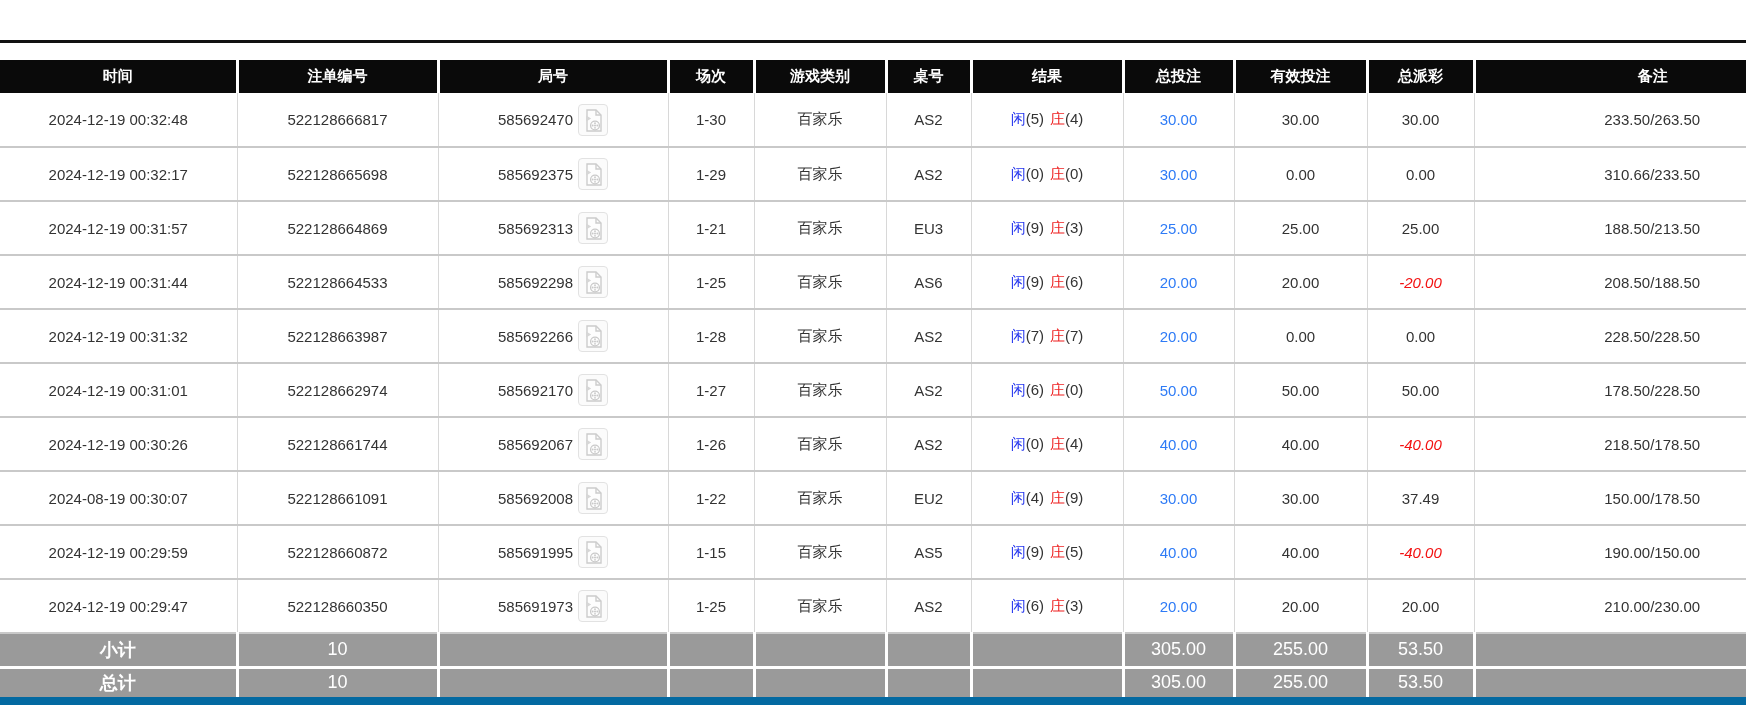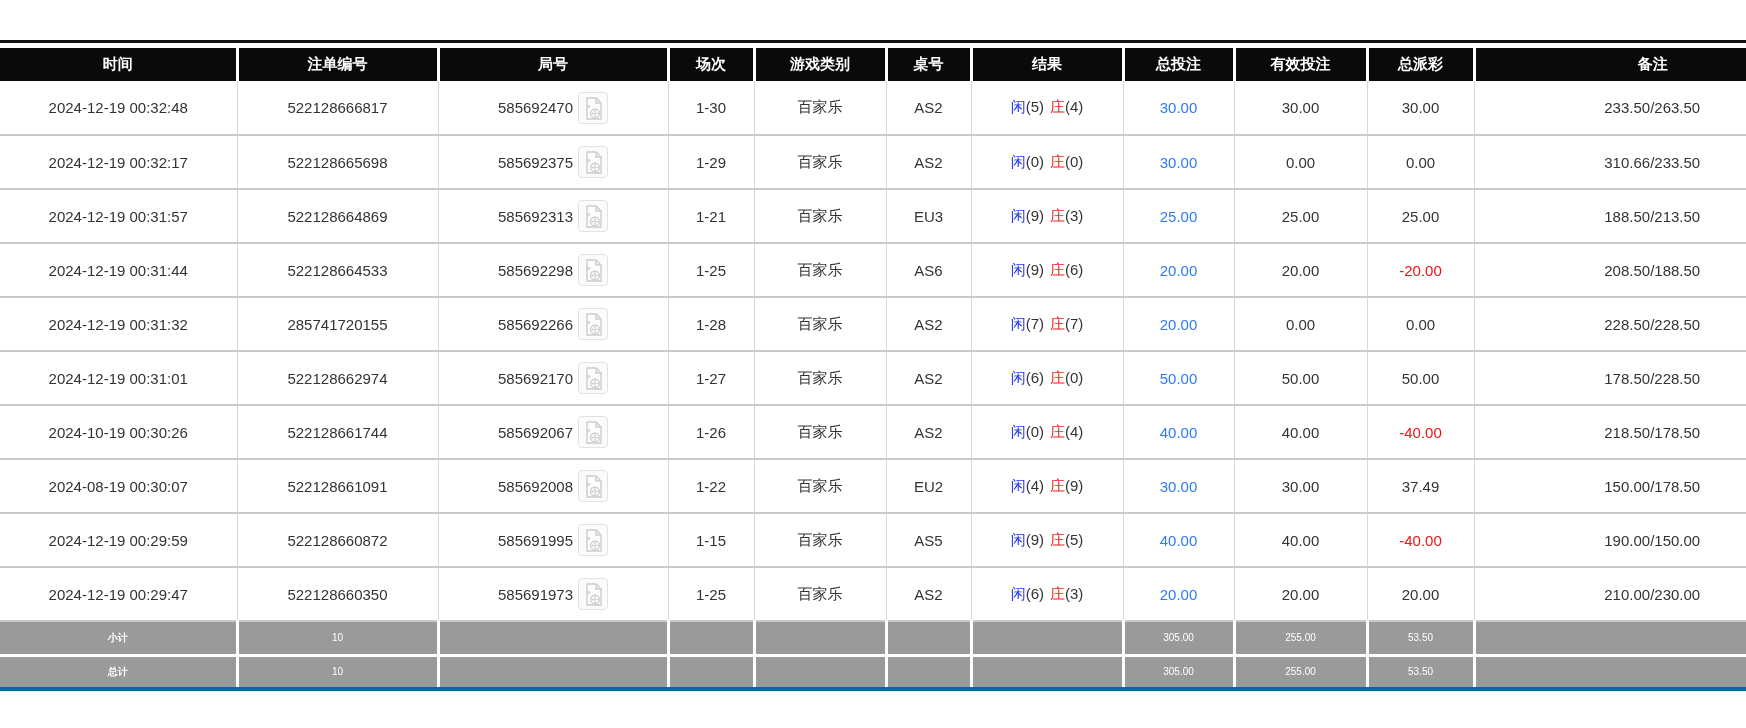--- a/index.html
+++ b/index.html
@@ -10,21 +10,21 @@
     background: #ffffff;
     font-family: "Liberation Sans", "DejaVu Sans", sans-serif;
   }
   .top-rule {
     margin-top: 40px;
     height: 3px;
     width: 1746px;
     background: #111111;
   }
   .table-wrap {
-    margin-top: 5px;
+    margin-top: 17px;
     width: 1746px;
     overflow: hidden;
   }
   table {
     border-collapse: collapse;
     table-layout: fixed;
     width: 1830px;
   }
   thead th {
     background: var(--header-bg, #0a0a0a);
@@ -48,30 +48,30 @@
     padding: 0 4px;
     white-space: nowrap;
   }
   tbody td:last-child { border-right: none; }
   tfoot td {
     background: var(--summary-bg, #9a9a9a);
     color: #ffffff;
     height: 34px;
     text-align: center;
     vertical-align: middle;
-    font-size: 10px;
+    font-size: 18px;
     border-right: 3px solid #ffffff;
     padding: 0 4px;
   }
   tfoot td:last-child { border-right: none; }
   tfoot tr.summary-sub td { border-bottom: 3px solid #ffffff; }
-  tfoot tr.summary-total td { border-bottom: 4px solid #0369a1; }
+  tfoot tr.summary-total td { border-bottom: 8px solid #0369a1; }
   tfoot .sum-label { font-weight: bold; }
   .amount-blue { color: var(--amount-blue, #2e7bf6); }
-  .neg { color: var(--negative-red, #f31212); }
+  .neg { color: var(--negative-red, #f31212); font-style: italic; }
   .res-player { color: var(--player-blue, #2233ee); }
   .res-banker { color: var(--banker-red, #ee2222); }
   .res-pts { color: var(--row-text, #333333); }
   .res-gap { display: inline-block; width: 6px; }
   .round-cell-inner {
     display: inline-flex;
     align-items: center;
     justify-content: center;
     gap: 5px;
   }
@@ -230,21 +230,21 @@
             <td><span>百家乐</span></td>
             <td><span>AS6</span></td>
             <td><span class="res-player">闲</span><span class="res-pts">(9)</span><span class="res-gap"></span><span class="res-banker">庄</span><span class="res-pts">(6)</span></td>
             <td><span class="amount-blue">20.00</span></td>
             <td><span>20.00</span></td>
             <td><span class="neg">-20.00</span></td>
             <td><span>208.50/188.50</span></td>
           </tr>
           <tr>
             <td><span>2024-12-19 00:31:32</span></td>
-            <td><span>285741720155</span></td>
+            <td><span>522128663987</span></td>
             <td><span class="round-cell-inner">
                 <span>585692266</span>
                 <button class="video-btn">
                   <svg width="20" height="24" viewBox="0 0 20 24">
                     <path d="M4 1 h9 l5 5 v16 h-14 z" fill="#fdfdfd" stroke="#cccccc" stroke-width="1.4"></path>
                     <path d="M13 1 v5 h5" fill="none" stroke="#cccccc" stroke-width="1.4"></path>
                     <path d="M3.2 6.5 l5 3 l-5 3 z" fill="#d6d6d6"></path>
                     <circle cx="12" cy="16.5" r="4.4" fill="none" stroke="#c9c9c9" stroke-width="1.3"></circle>
                     <circle cx="12" cy="16.5" r="1" fill="#c9c9c9"></circle>
                     <circle cx="12" cy="14.2" r="0.9" fill="#c9c9c9"></circle>
@@ -285,21 +285,21 @@
             <td><span>1-27</span></td>
             <td><span>百家乐</span></td>
             <td><span>AS2</span></td>
             <td><span class="res-player">闲</span><span class="res-pts">(6)</span><span class="res-gap"></span><span class="res-banker">庄</span><span class="res-pts">(0)</span></td>
             <td><span class="amount-blue">50.00</span></td>
             <td><span>50.00</span></td>
             <td><span>50.00</span></td>
             <td><span>178.50/228.50</span></td>
           </tr>
           <tr>
-            <td><span>2024-10-19 00:30:26</span></td>
+            <td><span>2024-12-19 00:30:26</span></td>
             <td><span>522128661744</span></td>
             <td><span class="round-cell-inner">
                 <span>585692067</span>
                 <button class="video-btn">
                   <svg width="20" height="24" viewBox="0 0 20 24">
                     <path d="M4 1 h9 l5 5 v16 h-14 z" fill="#fdfdfd" stroke="#cccccc" stroke-width="1.4"></path>
                     <path d="M13 1 v5 h5" fill="none" stroke="#cccccc" stroke-width="1.4"></path>
                     <path d="M3.2 6.5 l5 3 l-5 3 z" fill="#d6d6d6"></path>
                     <circle cx="12" cy="16.5" r="4.4" fill="none" stroke="#c9c9c9" stroke-width="1.3"></circle>
                     <circle cx="12" cy="16.5" r="1" fill="#c9c9c9"></circle>

